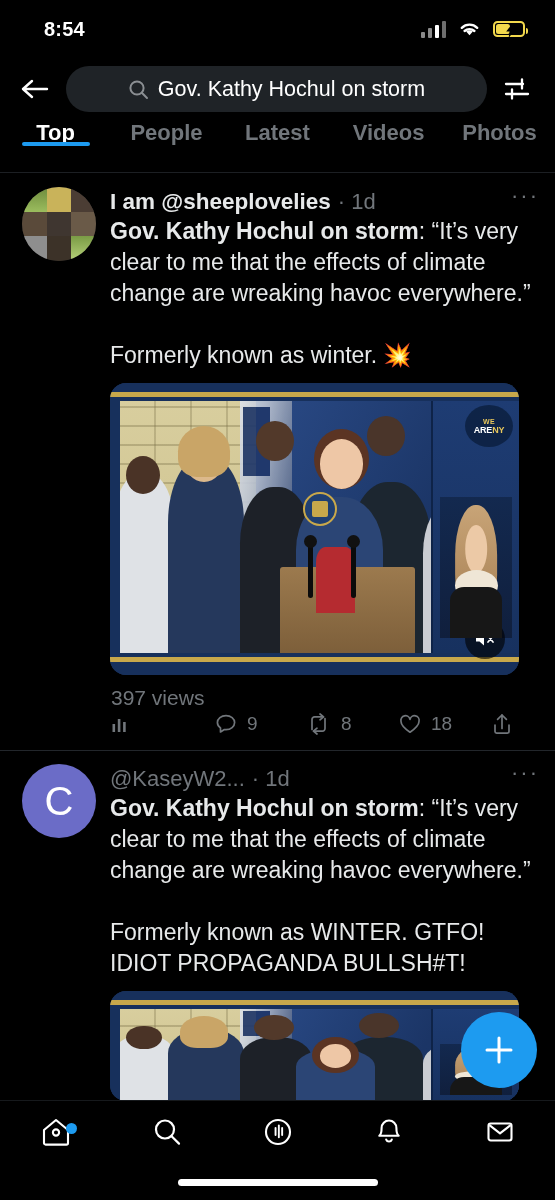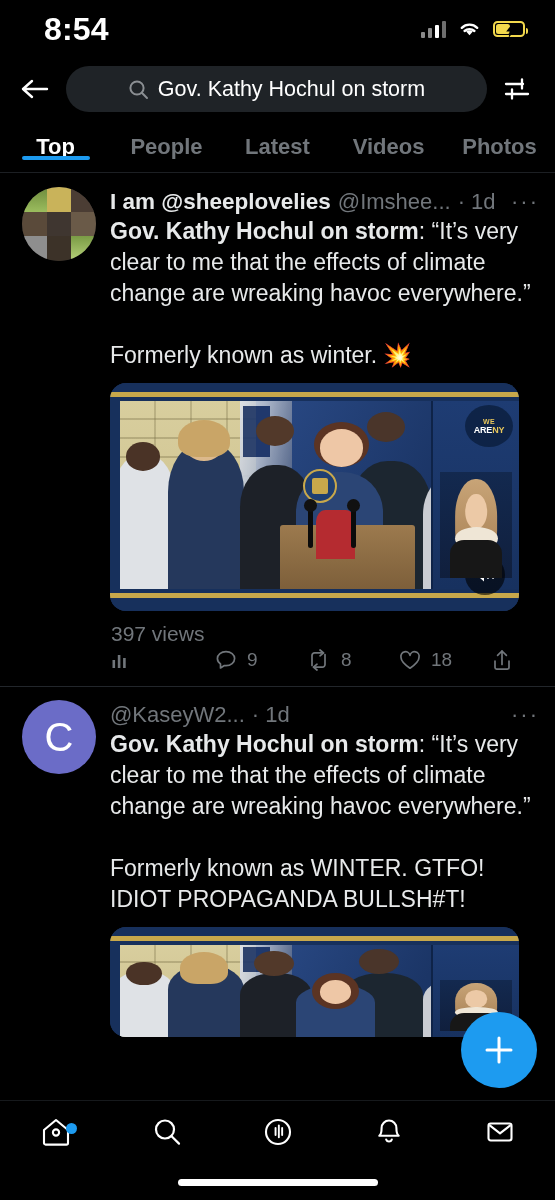--- a/index.html
+++ b/index.html
@@ -9,21 +9,21 @@
     font-family:"Liberation Sans", sans-serif;
     overflow:hidden;
   }
   body { position:relative; }
 
   
   .statusbar {
     height:58px; display:flex; align-items:center;
     justify-content:space-between; padding:0 30px 0 44px;
   }
-  .sb-time { color:#fff; font-size:32px; font-weight:600; letter-spacing:.2px; }
+  .sb-time { color:#fff; font-size:20px; font-weight:600; letter-spacing:.2px; }
   .sb-right { display:flex; align-items:center; gap:11px; }
   .bars { display:flex; align-items:flex-end; gap:2.5px; height:17px; }
   .bars i { width:4.5px; background:#fff; border-radius:1px; display:block; }
   .bars i:nth-child(1){height:6px;background:#8a8a8a;}
   .bars i:nth-child(2){height:9.5px;background:#8a8a8a;}
   .bars i:nth-child(3){height:13px;}
   .bars i:nth-child(4){height:17px;background:#6e6e6e;}
   .batt {
     width:32px; height:16px; border:2px solid #f2d84c; border-radius:4.5px;
     position:relative; display:flex; align-items:center;
@@ -43,21 +43,21 @@
   .backbtn { width:42px; height:42px; display:flex; align-items:center; justify-content:center; flex:0 0 auto;}
   .searchfield {
     flex:1 1 auto; height:46px; background:#1f2327; border-radius:23px;
     display:flex; align-items:center; justify-content:center; gap:9px;
     padding:0 18px; overflow:hidden;
   }
   .searchfield .q { color:#fff; font-size:21.5px; white-space:nowrap; }
   .filterbtn { width:40px; height:42px; display:flex; align-items:center; justify-content:center; flex:0 0 auto;}
 
   
-  .tabs { display:flex; height:53px; align-items:center; position:relative; }
+  .tabs { display:flex; height:53px; align-items:flex-start; position:relative; }
   .tabs::after{ content:""; position:absolute; left:0; right:0; bottom:0; height:1px; background:#1c1f23; }
   .tab {
     flex:1 1 0; display:flex; align-items:center; justify-content:center;
     color:#71767b; font-size:22px; font-weight:700; position:relative;
   }
   .tab.active { color:#fff; }
   .tab.active .ul {
     position:absolute; bottom:0; left:50%; transform:translateX(-50%);
     width:68px; height:4px; background:#1d9bf0; border-radius:2px;
   }
@@ -69,34 +69,34 @@
     content:""; position:absolute; top:0; left:0; right:0; height:1px; background:#22262b;
   }
   .avatar { width:74px; height:74px; border-radius:50%; flex:0 0 auto; overflow:hidden; }
   .avatar-letter {
     background:#6b6cc7; color:#fff; font-size:40px;
     display:flex; align-items:center; justify-content:center; font-weight:400;
   }
   .avatar-collage { display:grid; grid-template-columns:repeat(3,1fr); grid-template-rows:repeat(3,1fr); background:#2a2a2a; }
   .avatar-collage span { display:block; }
   .body { flex:1 1 auto; min-width:0; padding-top:2px; }
-  .namerow { display:flex; align-items:center; gap:7px; white-space:nowrap; }
+  .namerow { display:flex; align-items:flex-start; gap:7px; white-space:nowrap; }
   .dispname { color:#e7e9ea; font-size:22.5px; font-weight:700; overflow:hidden; text-overflow:ellipsis; }
   .handle { color:#71767b; font-size:22px; }
   .dot-time { color:#71767b; font-size:22px; }
   .more { color:#71767b; font-size:22px; margin-left:auto; letter-spacing:2px; line-height:.6; padding-left:8px;}
   .text { color:#e7e9ea; font-size:23px; line-height:31px; margin-top:1px; white-space:pre-wrap; }
   .text b { font-weight:700; }
 
   
   .media {
     margin-top:12px; border-radius:16px; overflow:hidden; position:relative;
     background:#1b3257; width:409px;
   }
-  .media.m1 { height:228px;padding-left:16px; }
+  .media.m1 { height:292px;padding-left:16px; }
   .media.m2 { height:110px; }
   .vidframe { position:absolute; inset:0; background:#17305c; }
   .stripe-top { position:absolute; left:0; right:0; top:9px; height:5px; background:#c8a84b; }
   .stripe-bot { position:absolute; left:0; right:0; bottom:13px; height:5px; background:#c8a84b; }
   .inner-video { position:absolute; left:10px; right:0; top:18px; bottom:22px; overflow:hidden; display:flex; }
   .stage { position:relative; flex:1 1 auto; overflow:hidden; background:#0d2a52;}
   .wall { position:absolute; left:0; top:0; width:37%; height:100%;
           background:linear-gradient(#d8ce9e,#cdc08c); }
   .wall::after{content:"";position:absolute;inset:0;
      background:repeating-linear-gradient(0deg,transparent 0 17px,rgba(120,110,70,.35) 17px 19px),
@@ -247,21 +247,20 @@
       <span style="background:#5a4a3a"></span>
       <span style="background:#3f3630"></span>
       <span style="background:#6a5a48"></span>
       <span style="background:#8e8e8e"></span>
       <span style="background:#3c3228"></span>
       <span style="background:linear-gradient(#7a9b45,#b7d27a)"></span>
     </div>
     <div class="body">
       <div class="namerow">
         <span class="dispname">I am @sheeplovelies</span>
-        <span class="handle">@Imshee...</span>
         <span class="dot-time">· 1d</span>
         <span class="more">···</span>
       </div>
       <div class="text"><b>Gov. Kathy Hochul on storm</b><span>: “It’s very clear to me that the effects of climate change are wreaking havoc everywhere.”
 
 Formerly known as winter. 💥</span></div>
 
       <div class="media m1">
         <div class="vidframe"></div>
         <div class="stripe-top"></div>

